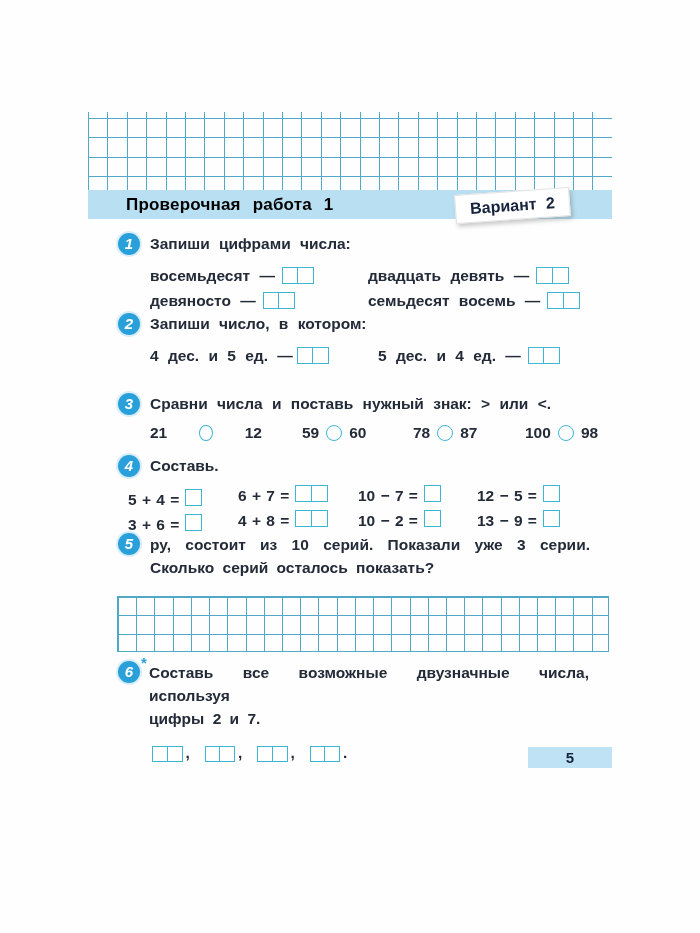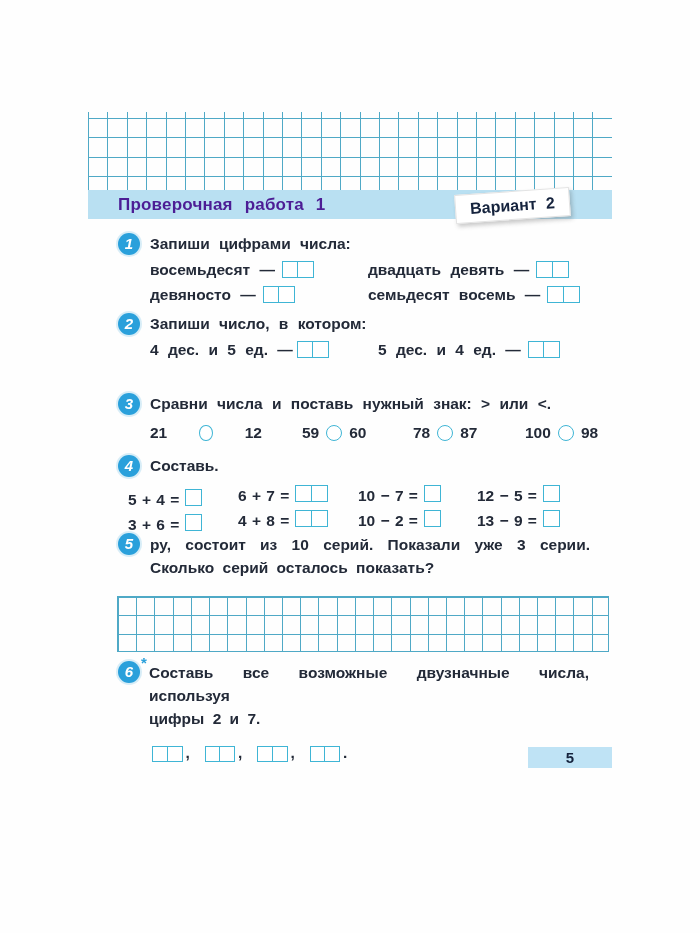--- a/index.html
+++ b/index.html
@@ -15,21 +15,21 @@
       repeating-linear-gradient(to right, #4fa9c6 0 1px, transparent 1px 19.4px),
       repeating-linear-gradient(to bottom, transparent 0 6px, #4fa9c6 6px 7px, transparent 7px 19.4px);
   }
 
   
   .header-bar {
     position:absolute; left:88px; top:190px; width:524px; height:29px;
     background:#b9e0f2; display:flex; align-items:center;
   }
   .header-title {
-    margin-left:30px; font-size:17px; font-weight:bold; color:#4c1d95;
+    margin-left:38px; font-size:17px; font-weight:bold; color:#000000;
     word-spacing:7px; letter-spacing:.2px;
   }
   .variant-tag {
     position:absolute; left:455px; top:191px; width:115px; height:29px;
     background:#ffffff; border:1px solid #e3e3e3; transform:rotate(-4deg);
     box-shadow:2px 3px 4px rgba(60,60,60,.28);
     display:flex; align-items:center; justify-content:center;
   }
   .variant-tag span { font-size:16px; font-weight:bold; color:#15233d; word-spacing:5px; }
 
@@ -38,21 +38,21 @@
   .task-head { display:flex; align-items:flex-start; }
   .tnum {
     flex:none; width:22px; height:22px; margin-left:2px; border-radius:50%;
     background:#2aa0db; color:#fff; font-style:italic; font-weight:bold;
     font-size:15px; text-align:center; line-height:21px;
     box-shadow:0 0 0 2px rgba(170,218,240,.45);
   }
   .tstar { color:#2aa0db; font-weight:bold; font-size:15px; position:relative; top:-7px; left:1px; width:8px; flex:none; }
   .prompt { margin-left:10px; line-height:22px; word-spacing:5px; }
 
-  .rows { margin-left:34px; margin-top:2px; }
+  .rows { margin-left:34px; margin-top:8px; }
   .row { display:flex; align-items:center; height:25px; }
   .col-l { display:flex; align-items:center; }
   .t1 .col-l { width:218px; }
   .t2 .col-l { width:228px; }
   .lab { word-spacing:5px; white-space:nowrap; }
 
   .bp { display:inline-flex; margin-left:7px; }
   .cell { width:17px; height:17px; border:1.5px solid #3fb5d5; background:#fff; }
   .cell + .cell { margin-left:-1.5px; }
 

